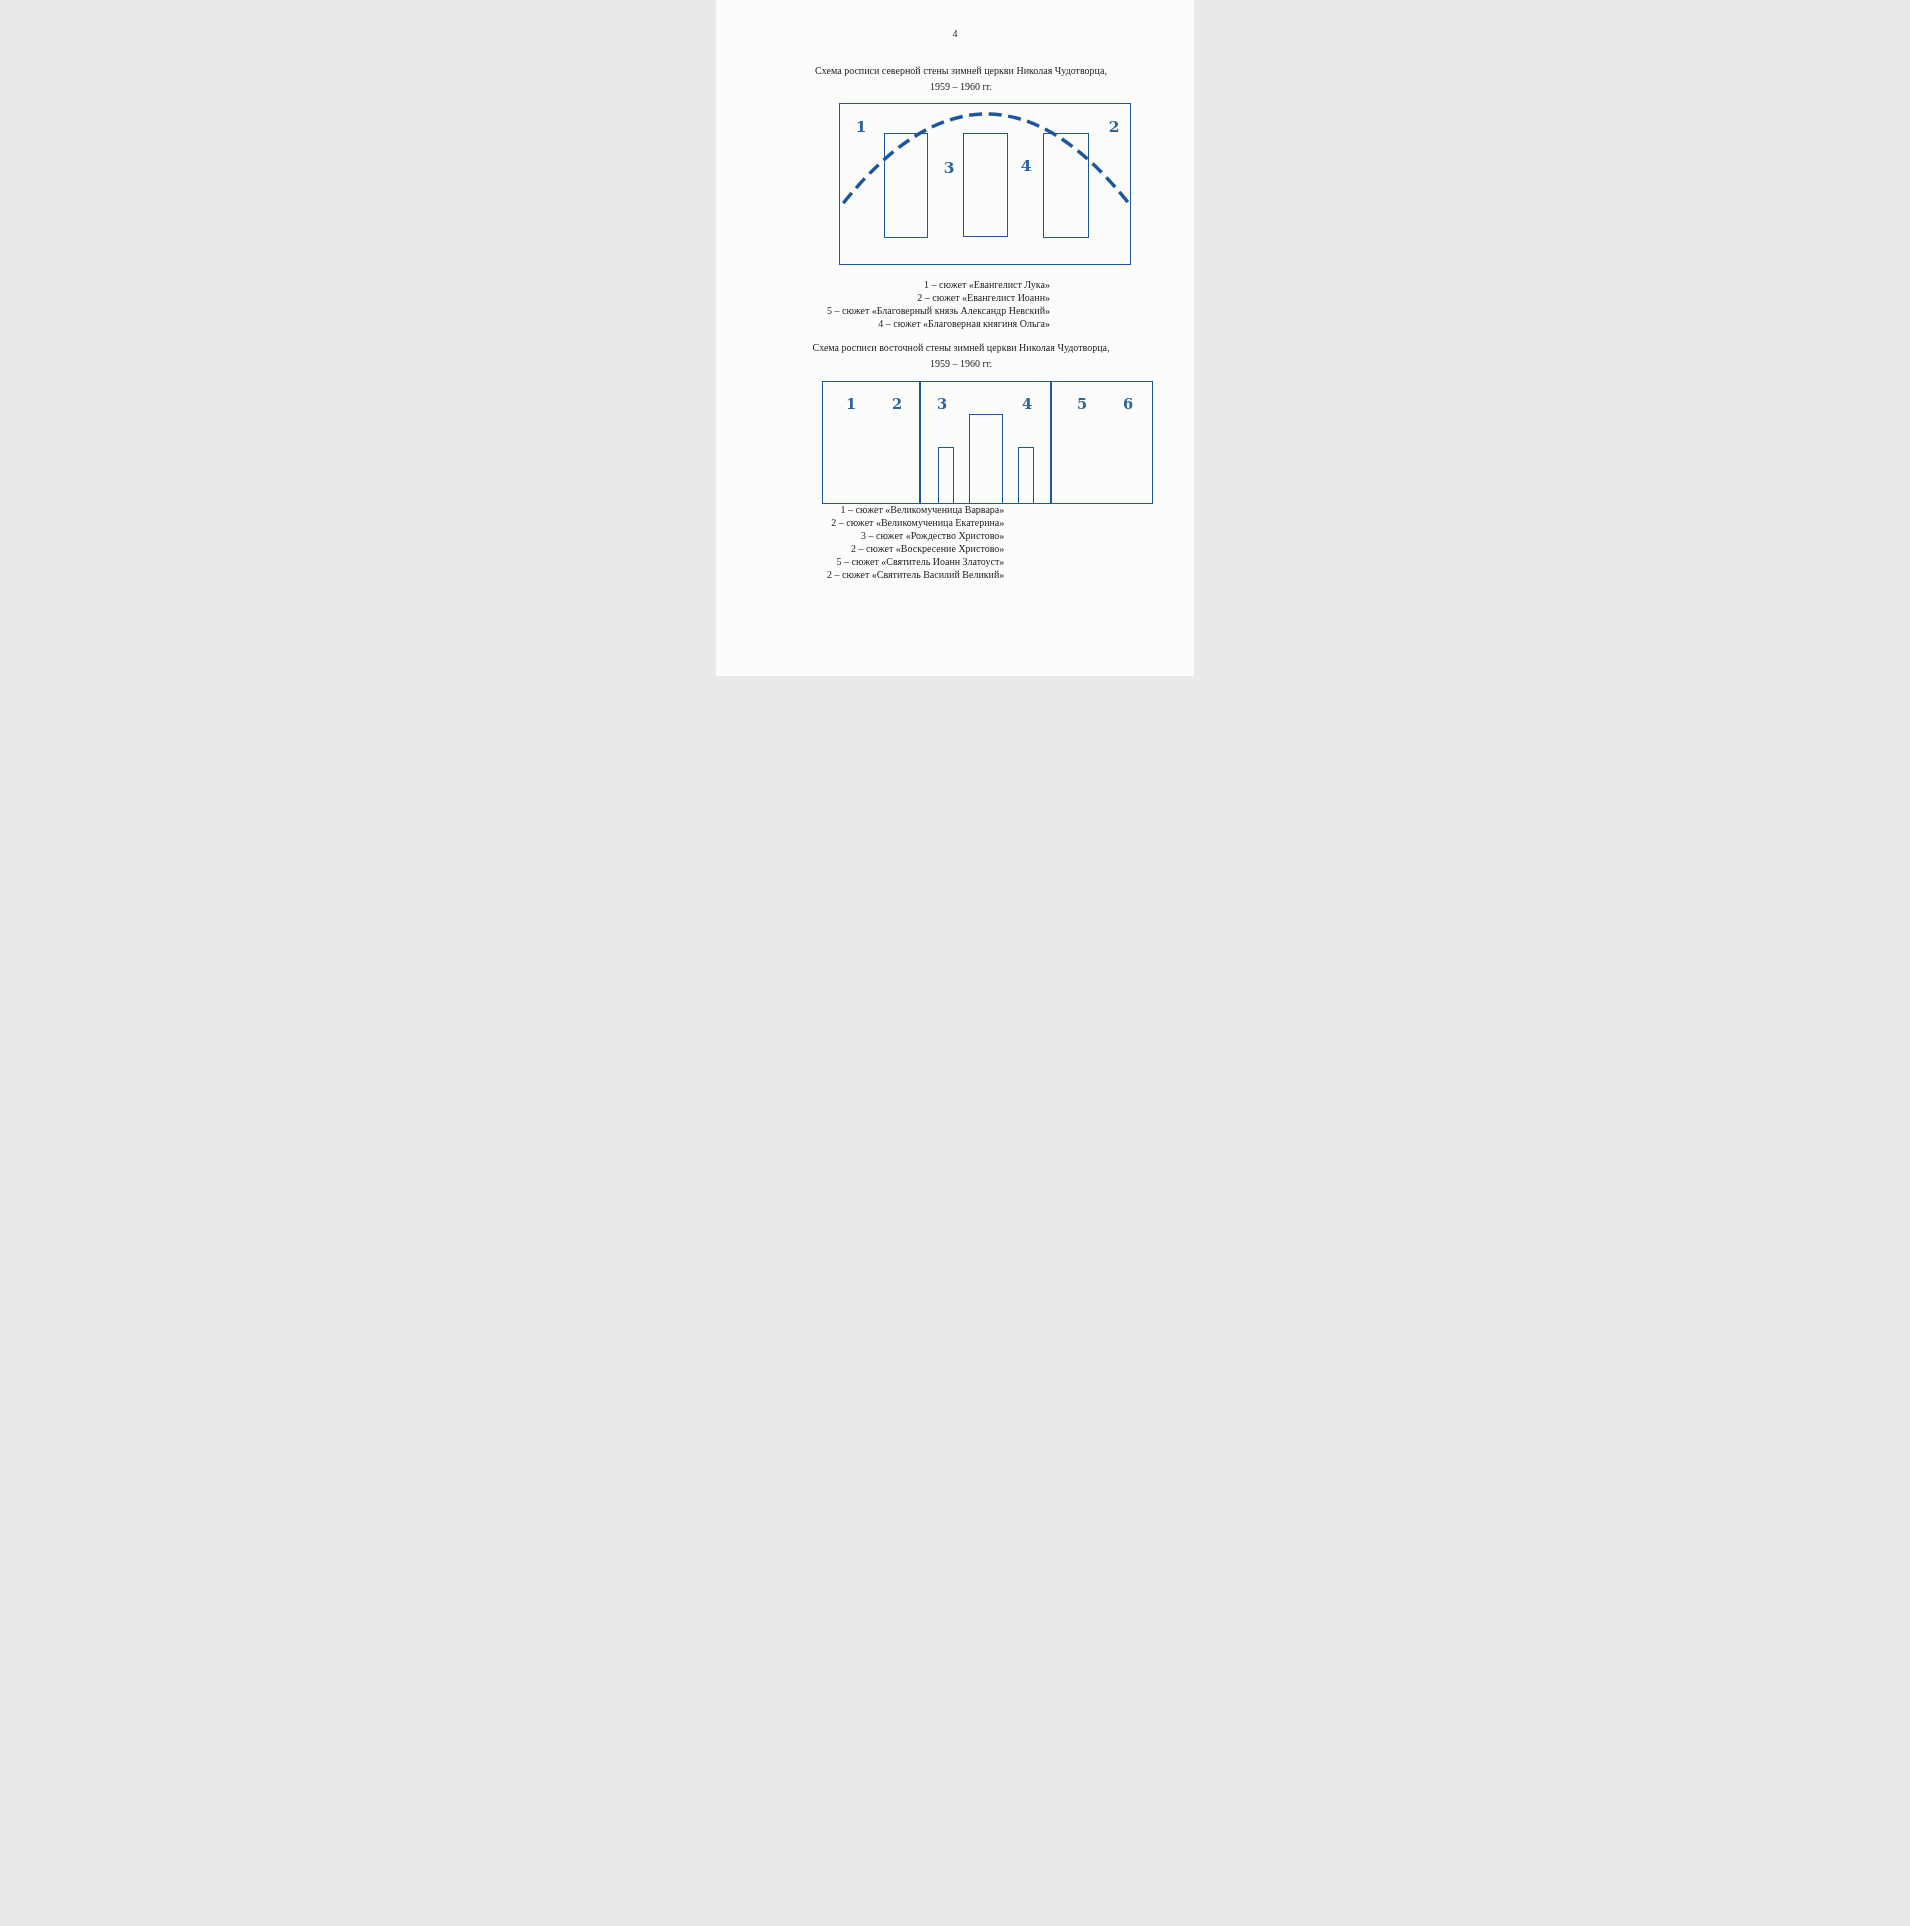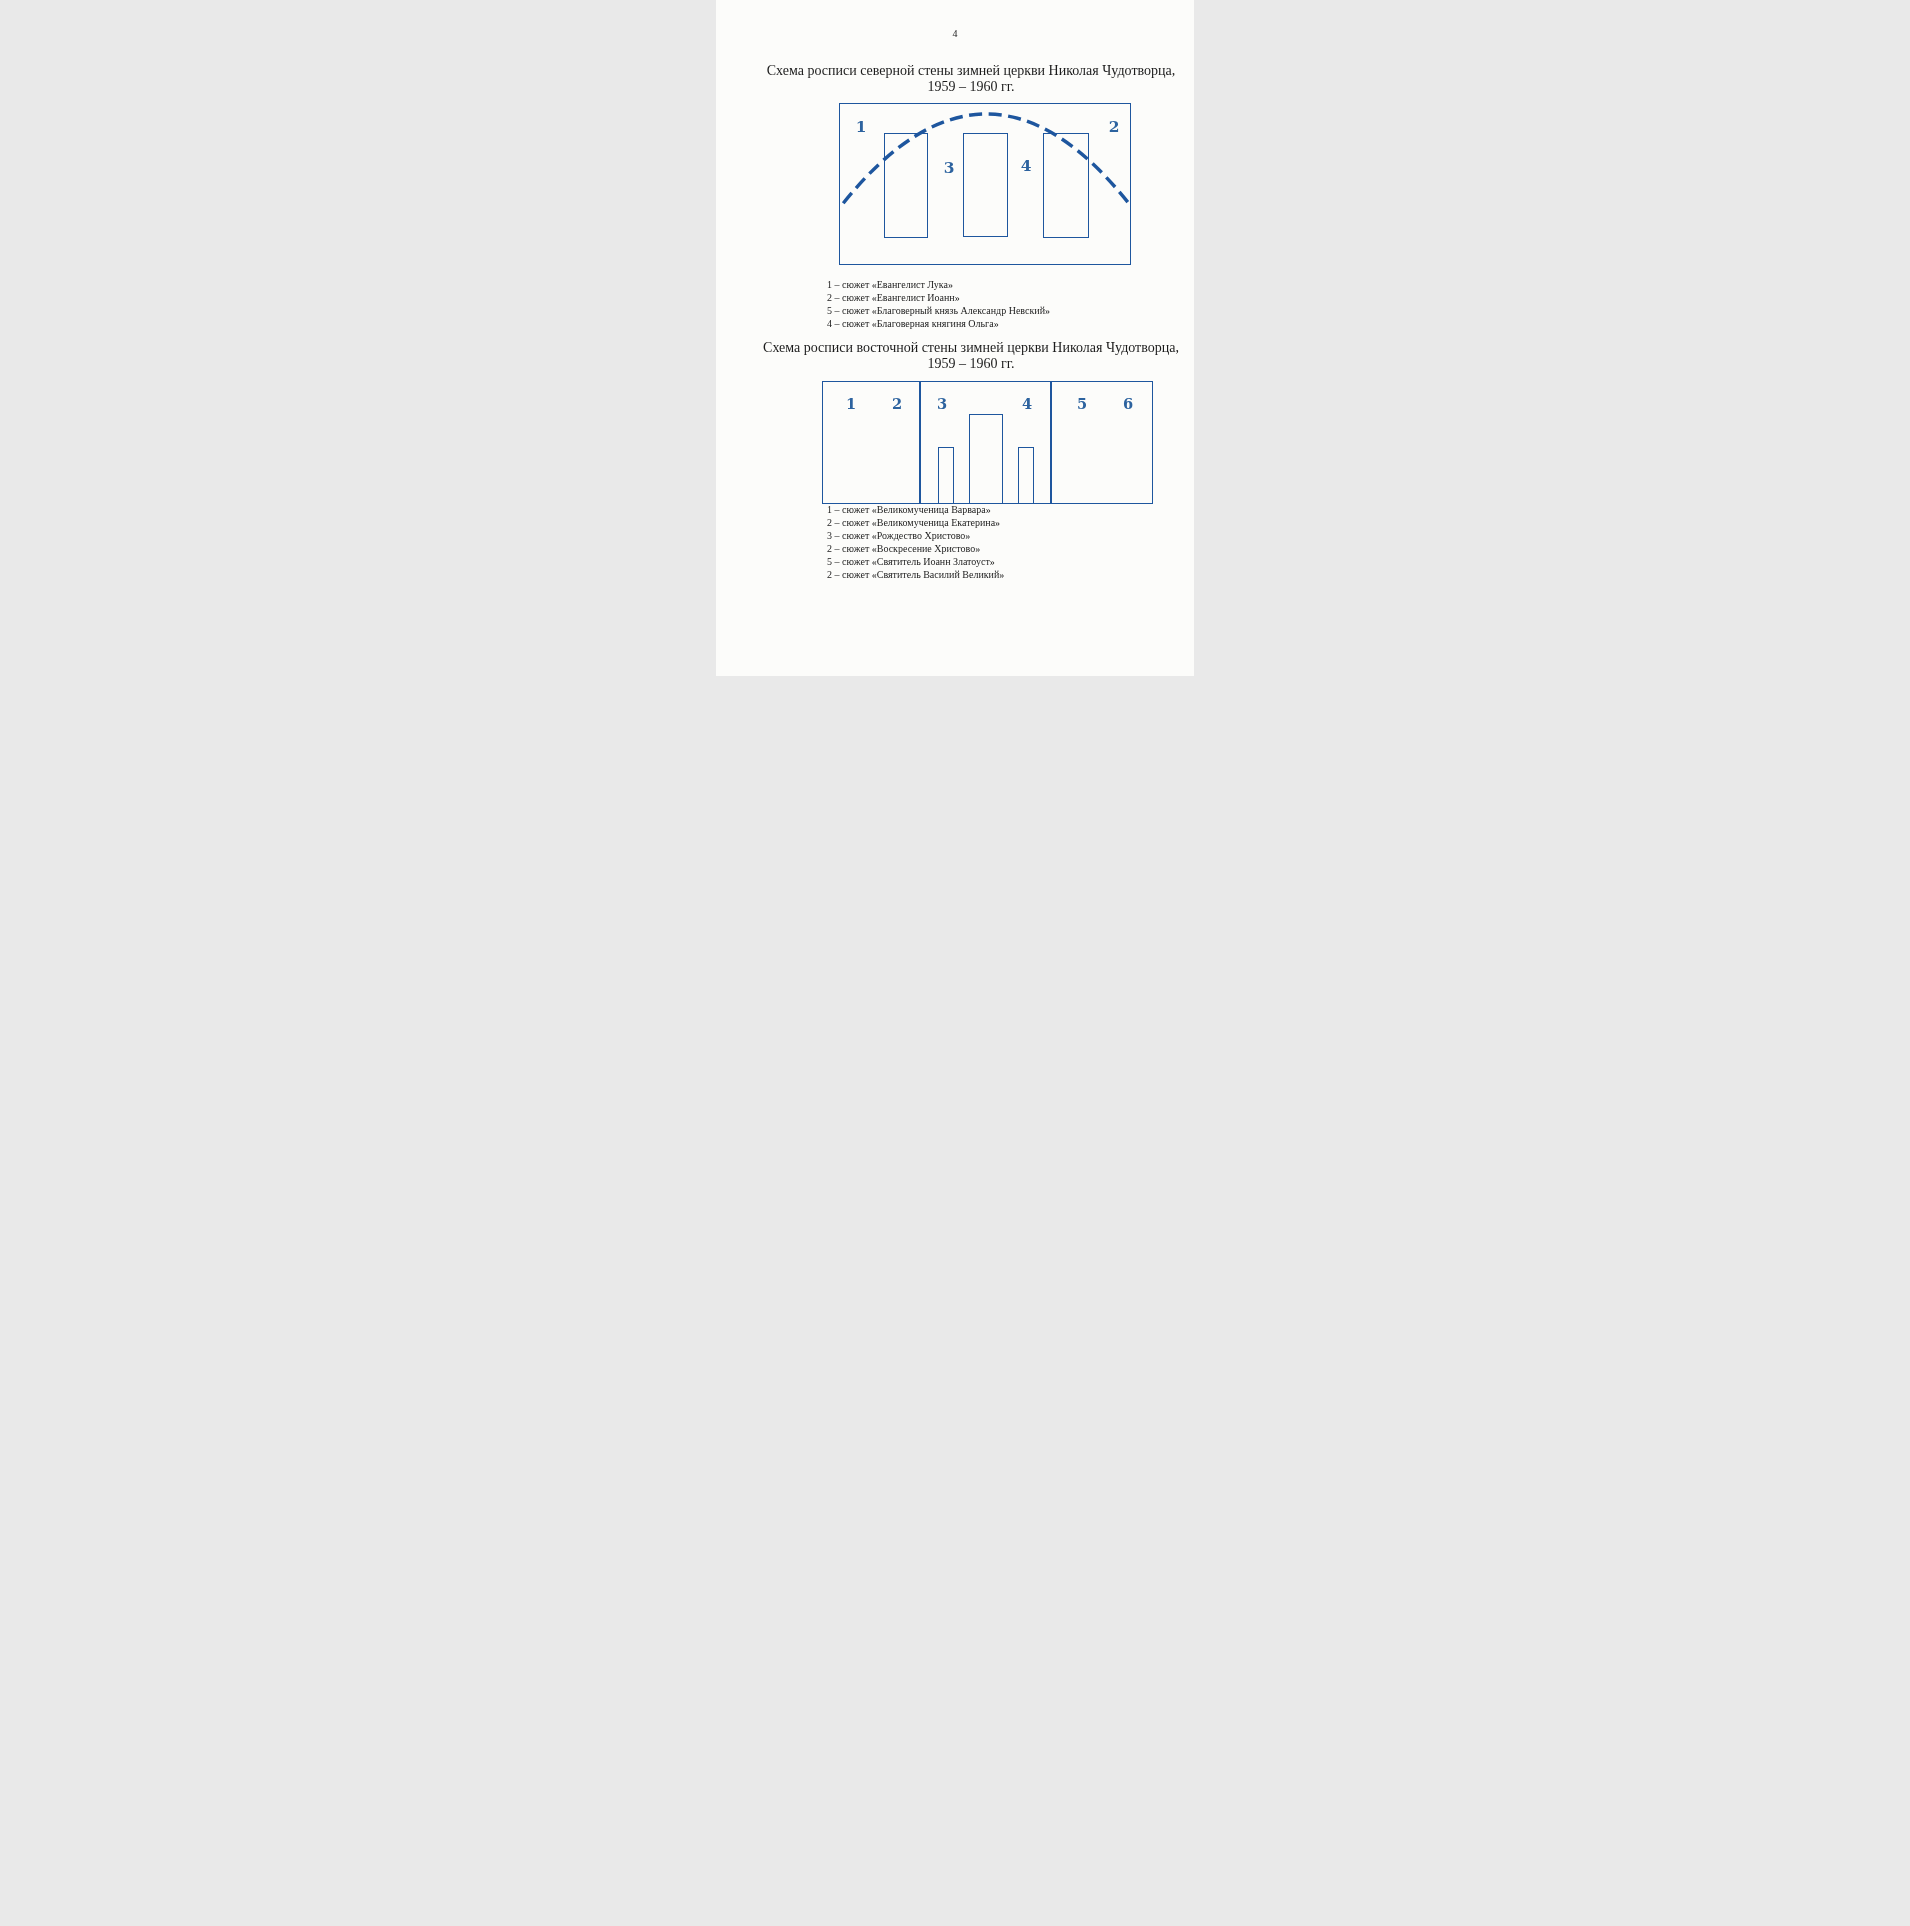--- a/index.html
+++ b/index.html
@@ -20,24 +20,24 @@
   .page-number {
     position: absolute;
     top: 28px;
     left: 0;
     width: 100%;
     text-align: center;
     font-size: 10px;
   }
   .title {
     position: absolute;
-    left: 16px;
+    left: 6px;
     width: 100%;
     text-align: center;
-    font-size: 14px;
+    font-size: 10px;
     line-height: 16px;
   }
   .title-1 { top: 63px; }
   .title-2 { top: 340px; text-align: center; }
 
   .diagram {
     position: absolute;
     border: 1.9px solid #1e569e;
   }
   .diagram-1 {
@@ -121,21 +121,21 @@
   .d2-n6 { left: 305px; top: 21.6px; }
 
   .legend {
     position: absolute;
     left: 111px;
     font-size: 10px;
     line-height: 13px;
   }
   .legend-1 { top: 278px; }
   .legend-2 { top: 503px; }
-  .legend-line { white-space: nowrap; }
+  .legend-line { white-space: nowrap; text-align: right; }
 </style>
 </head>
 <body>
 
 <div class="page">
 
   <div class="page-number">4</div>
 
   <div class="title title-1">
     <div>Схема росписи северной стены зимней церкви Николая Чудотворца,</div>

